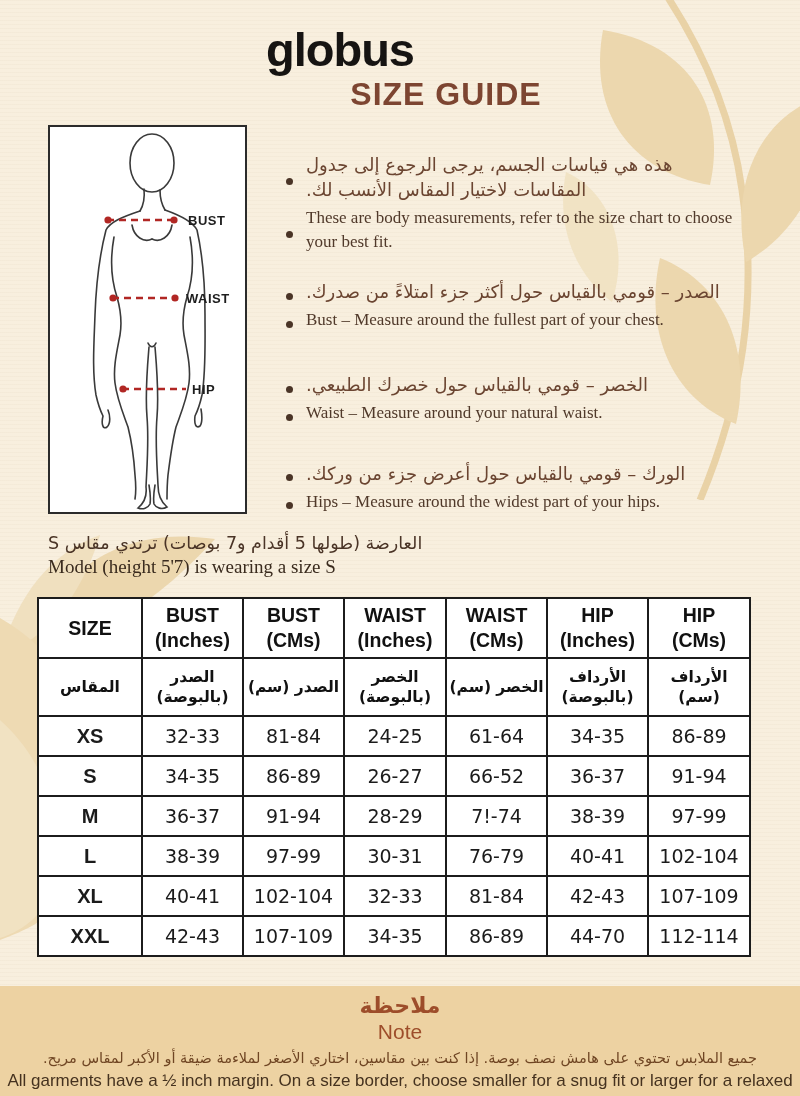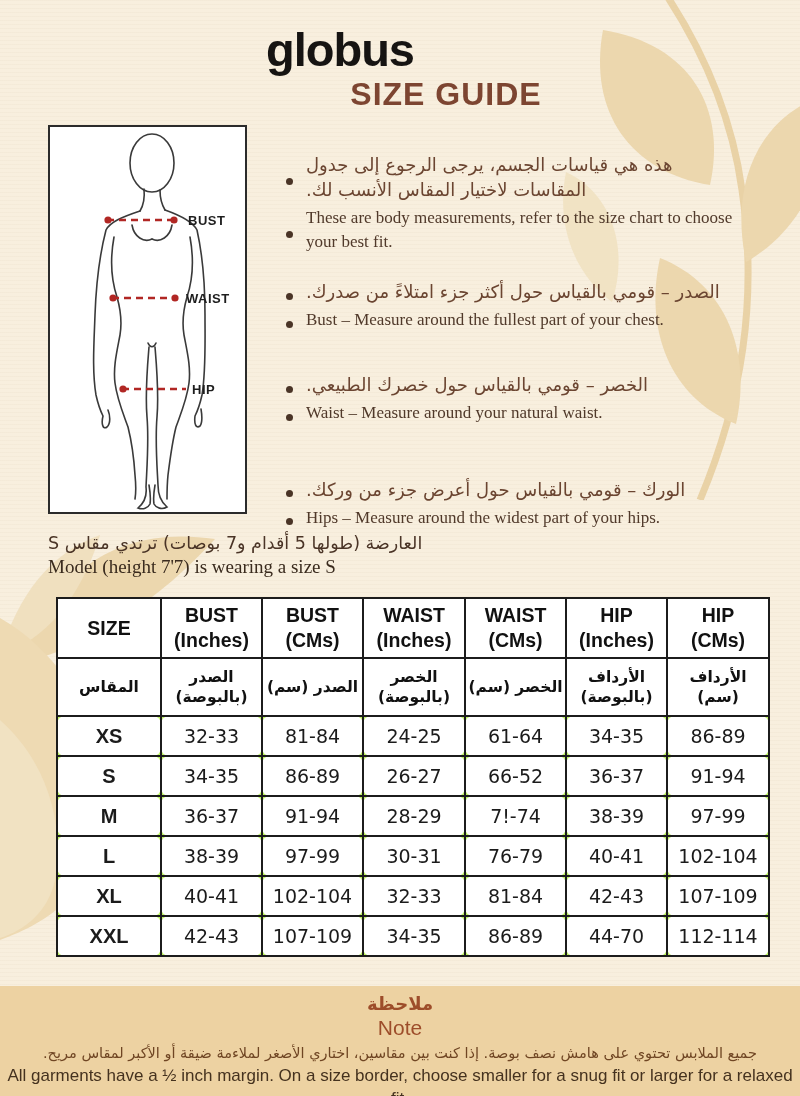--- a/index.html
+++ b/index.html
@@ -29,21 +29,21 @@
     position:absolute;left:48px;top:125px;width:199px;height:389px;z-index:2;
     background:#ffffff;border:2px solid #2b2b2b;box-sizing:border-box;
   }
   .figure-box svg{display:block;}
   svg text{font-family:"Liberation Sans",sans-serif;font-weight:bold;fill:#1e1e1e;}
 
   
   .bullets{position:absolute;left:286px;top:152px;width:458px;z-index:2;}
   .group{margin-bottom:26px;}
   .group.g2{margin-bottom:40px;}
-  .group.g3{margin-bottom:52px;}
+  .group.g3{margin-bottom:36px;}
   .b-row{display:flex;align-items:center;margin-bottom:4px;}
   .dot{flex:0 0 auto;width:7px;height:7px;border-radius:50%;background:#4a3426;margin:9px 13px 0 0;}
   .ar{
     direction:rtl;text-align:left;color:#6b4531;
     font-family:"DejaVu Sans",sans-serif;font-size:18px;line-height:1.4;
   }
   .en{
     color:#50392a;font-family:"Liberation Serif",serif;
     font-size:17px;line-height:1.38;
   }
@@ -53,48 +53,48 @@
   .model-note .m-ar{
     direction:rtl;text-align:left;font-family:"DejaVu Sans",sans-serif;
     font-size:17.5px;color:#4a3426;margin-bottom:3px;
   }
   .model-note .m-en{
     font-family:"Liberation Serif",serif;font-size:19px;color:#3a2b1e;
   }
 
   
   .size-table{
-    position:absolute;left:56px;top:597px;z-index:2;
-    border-collapse:collapse;table-layout:fixed;width:714px;background:#bef264;
+    position:absolute;left:37px;top:597px;z-index:2;
+    border-collapse:collapse;table-layout:fixed;width:714px;background:#8b5cf6;
   }
   .size-table td,.size-table th{
     border:2px solid #1c1c1c;background:#fff;text-align:center;vertical-align:middle;
     padding:0;
   }
   .size-table th{height:58px;font-size:19.5px;font-weight:800;color:#111;line-height:1.28;}
   .size-table th span{display:block;}
   .size-table tr.hdr-ar th{
     height:56px;font-family:"DejaVu Sans",sans-serif;font-size:15.5px;font-weight:bold;
     direction:rtl;line-height:1.3;
   }
   .size-table td{
-    height:38px;font-family:"DejaVu Sans",sans-serif;font-size:19px;color:#1b1b1b;border-radius:8px;
+    height:38px;font-family:"DejaVu Sans",sans-serif;font-size:19px;color:#1b1b1b;
   }
   .size-table td.size-col{
     font-family:"Liberation Sans",sans-serif;font-weight:800;font-size:20px;
   }
 
   
   .note-band{
     position:absolute;left:0;top:986px;width:800px;height:110px;z-index:3;
     background:#edd2a2;text-align:center;
   }
   .note-ar-h{
     margin-top:7px;font-family:"DejaVu Sans",sans-serif;direction:rtl;
-    font-size:18px;font-weight:bold;color:#9d4d2a;line-height:1.2;
+    font-size:22px;font-weight:bold;color:#9d4d2a;line-height:1.2;
   }
   .note-en-h{font-size:21px;font-weight:400;color:#9d4d2a;line-height:1.25;}
   .note-ar-b{
     direction:rtl;font-family:"DejaVu Sans",sans-serif;
     font-size:14.5px;color:#6f4523;margin-top:3px;line-height:1.35;
   }
   .note-en-b{font-size:17px;color:#45321f;margin-top:2px;line-height:1.3;}
 </style>
 </head>
 <body>
@@ -192,21 +192,21 @@
       </div>
       <div class="b-row">
         <span class="dot"></span>
         <div class="en">Hips – Measure around the widest part of your hips.</div>
       </div>
     </div>
   </div>
 
   <div class="model-note">
     <div class="m-ar" lang="ar">العارضة (طولها 5 أقدام و7 بوصات) ترتدي مقاس S</div>
-    <div class="m-en">Model (height 7'7) is wearing a size S</div>
+    <div class="m-en">Model (height 5'7) is wearing a size S</div>
   </div>
 
   <table class="size-table">
     <colgroup>
       <col style="width:104px">
         <col style="width:101px">
         <col style="width:101px">
       <col style="width:102px">
         <col style="width:101px">
         <col style="width:101px">

